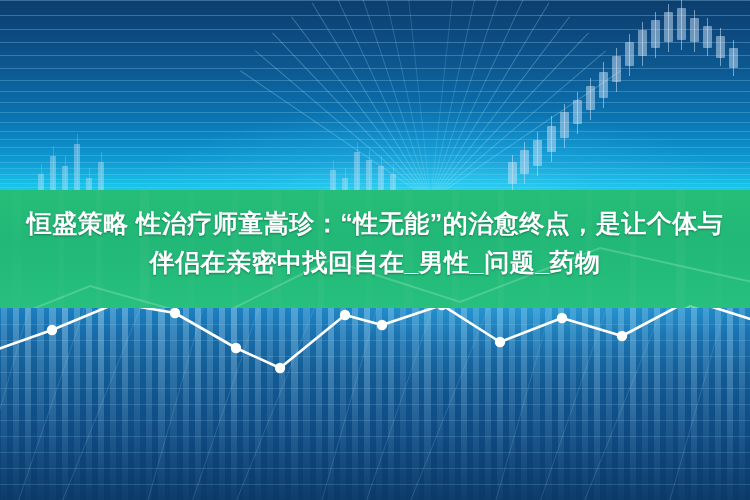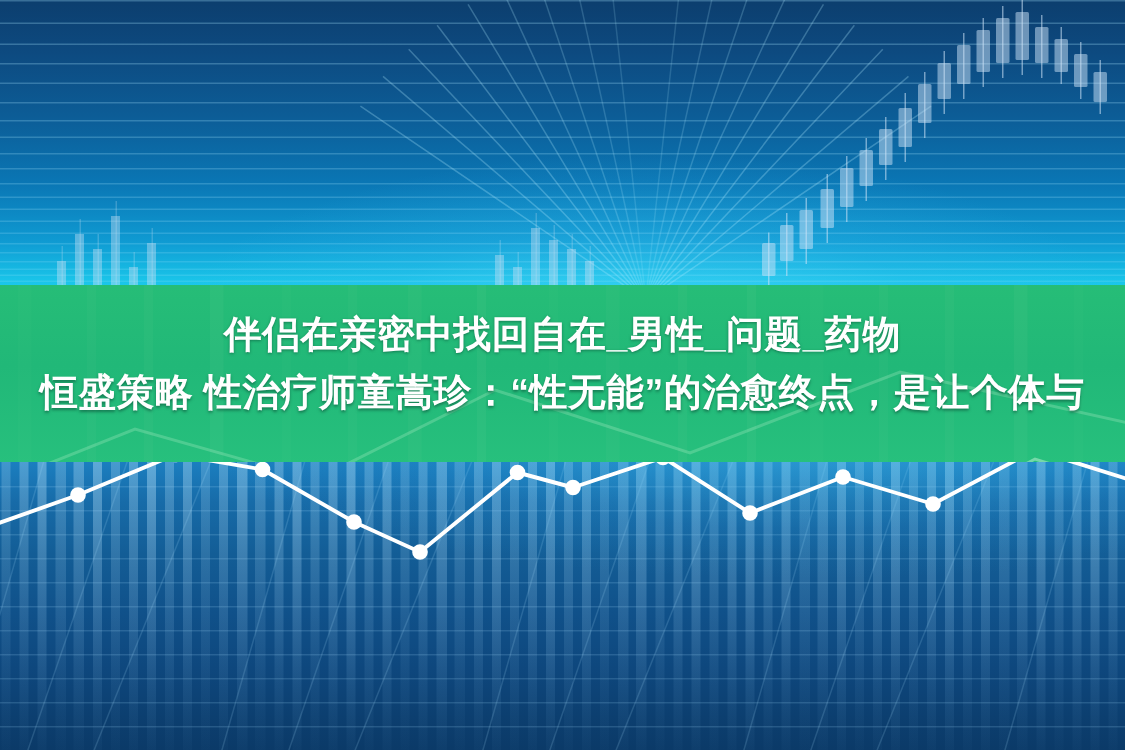--- a/index.html
+++ b/index.html
@@ -472,17 +472,17 @@
         <circle cx="382" cy="57" r="5.2" fill="#ffffff"></circle>
         <circle cx="442" cy="37" r="5.2" fill="#ffffff"></circle>
         <circle cx="500" cy="74" r="5.2" fill="#ffffff"></circle>
         <circle cx="562" cy="50" r="5.2" fill="#ffffff"></circle>
         <circle cx="622" cy="68" r="5.2" fill="#ffffff"></circle>
         <circle cx="690" cy="32" r="5.2" fill="#ffffff"></circle>
       </svg>
   </div>
 
   <div class="title-wrap">
+    <span class="title-line">恒盛策略 性治疗师童嵩珍：“性无能”的治愈终点，是让个体与</span>
     <span class="title-line">伴侣在亲密中找回自在_男性_问题_药物</span>
-    <span class="title-line">恒盛策略 性治疗师童嵩珍：“性无能”的治愈终点，是让个体与</span>
   </div>
 
 </div>
 
 </body></html>

